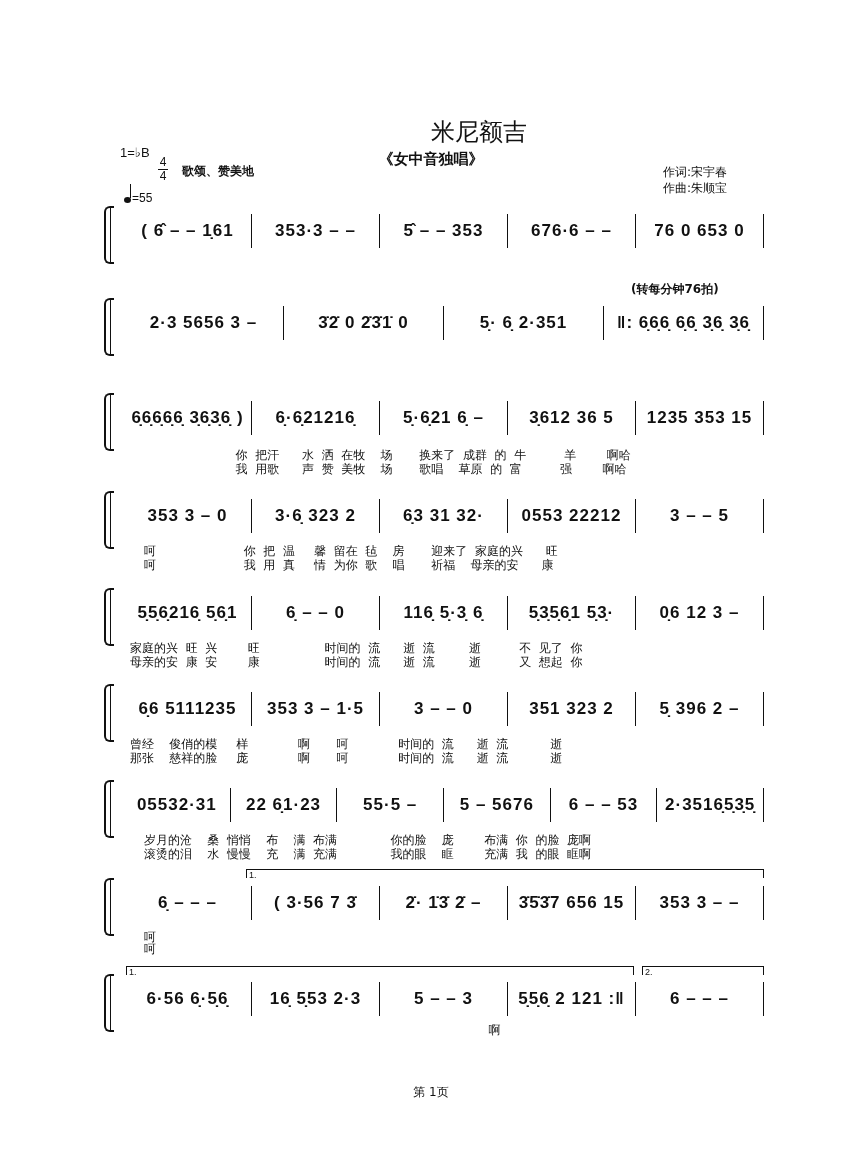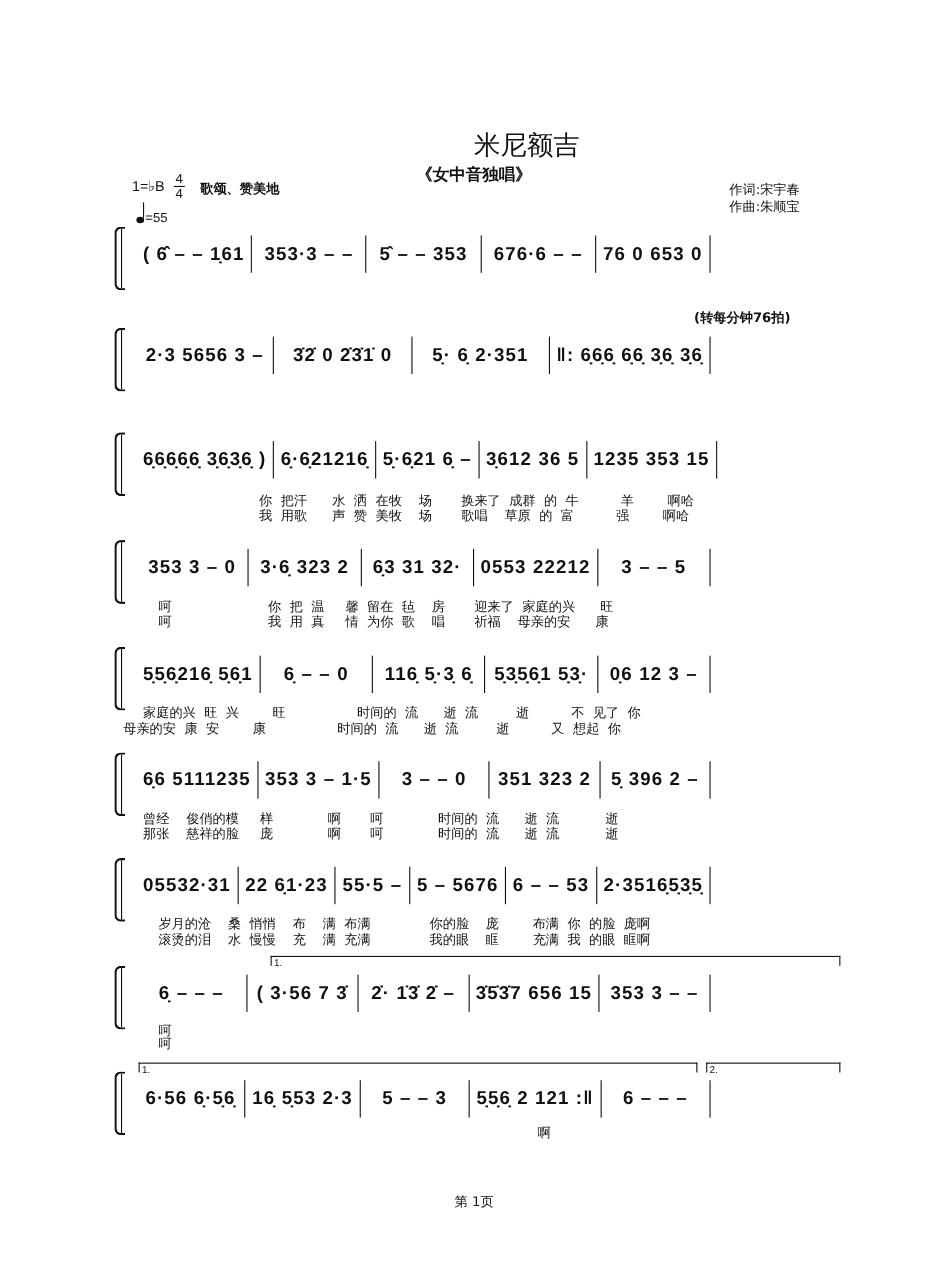--- a/index.html
+++ b/index.html
@@ -2,35 +2,35 @@
 <html><head>
 <meta charset="utf-8">
 <style>
   html, body { margin:0; padding:0; background:#ffffff; }
   body { width:862px; height:1153px; position:relative; overflow:hidden;
          font-family:"Liberation Sans", sans-serif; color:#111; }
   .title { position:absolute; left:0; width:862px; top:116px; text-align:center;
            font-family:"DejaVu Sans", sans-serif; font-size:24px; font-weight:normal;padding-left:48px; }
   .subtitle { position:absolute; left:0; width:862px; top:150px; text-align:center;
               font-family:"DejaVu Sans", sans-serif; font-size:15px; font-weight:bold; }
-  .key { position:absolute; left:120px; top:162px; font-size:13px; }
+  .key { position:absolute; left:120px; top:145px; font-size:13px; }
   .timesig { position:absolute; left:158px; top:156px; font-size:12px; line-height:13px; text-align:center; }
   .timesig .bar { border-top:1px solid #111; width:10px; margin:0 auto; }
   .expr { position:absolute; left:182px; top:163px; font-size:12px; font-weight:bold;
           font-family:"DejaVu Sans", sans-serif; }
   .tempo { position:absolute; left:124px; top:188px; font-size:12px; }
   .tempo .note { display:inline-block; width:7px; height:6px; border-radius:50%; background:#111;
                  position:relative; top:1px; }
   .tempo .stem { display:inline-block; width:1px; height:14px; background:#111; position:relative; left:-1px; top:-4px; }
   .credits { position:absolute; left:663px; top:164px; font-size:12px; line-height:16px;
              font-family:"DejaVu Sans", sans-serif; }
   .tempochange { position:absolute; left:594px; top:281px; font-size:12px; font-weight:bold;
                  font-family:"DejaVu Sans", sans-serif;margin-left:37px; }
 
-  .system { position:absolute; left:104px; width:542px; height:44px; }
+  .system { position:absolute; left:104px; width:660px; height:44px; }
   .bracket { position:absolute; left:0; top:-4px; width:8px; height:54px;
              border-left:2px solid #111; border-top:2px solid #111; border-bottom:2px solid #111;
              border-radius:6px 0 0 6px; }
   .bracket::after { content:""; position:absolute; left:4px; top:0; width:1px; height:100%; background:#111; }
   .measures { position:absolute; left:20px; right:0; top:0; height:44px; display:flex; }
   .measure { flex:1; position:relative; display:flex; align-items:center; justify-content:space-around;
              border-right:1px solid #111; height:34px; margin-top:4px; padding:0 6px; }
   .measure:last-child { border-right:1px solid #111; }
   .notes { font-size:17px; font-weight:bold; letter-spacing:1px; white-space:nowrap;
            font-family:"Liberation Sans", sans-serif; }
@@ -161,21 +161,21 @@
       </div>
     <div class="measure">
         <span class="notes">5̣3̣5̣6̣1 5̣3̣·</span>
       </div>
     <div class="measure">
         <span class="notes">0̣6 12 3 –</span>
       </div>
   </div>
 </div>
 <div class="lyric-row" style="top:641px;left:130px">家庭的兴  旺  兴        旺                 时间的  流      逝  流         逝          不  见了  你</div>
-<div class="lyric-row" style="top:655px;left:112px">母亲的安  康  安        康                 时间的  流      逝  流         逝          又  想起  你</div>
+<div class="lyric-row" style="top:655px;left:130px">母亲的安  康  安        康                 时间的  流      逝  流         逝          又  想起  你</div>
 
 <div class="system" style="top:688px">
   <div class="bracket"></div>
   <div class="measures">
     <div class="measure">
         <span class="notes">6̣6 5111235</span>
       </div>
     <div class="measure">
         <span class="notes">353 3 – 1·5</span>
       </div>

